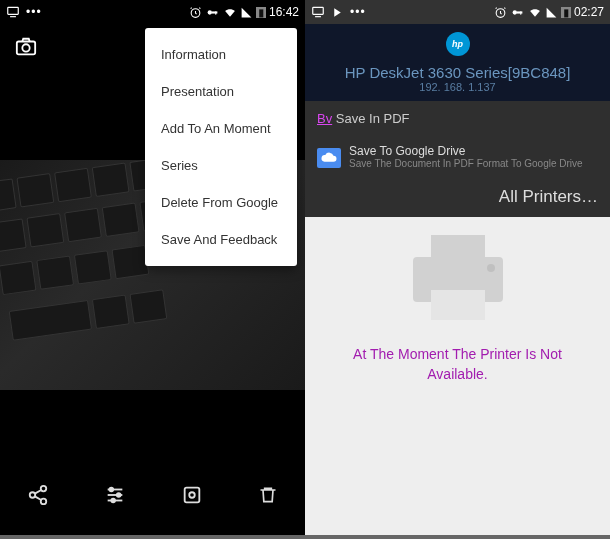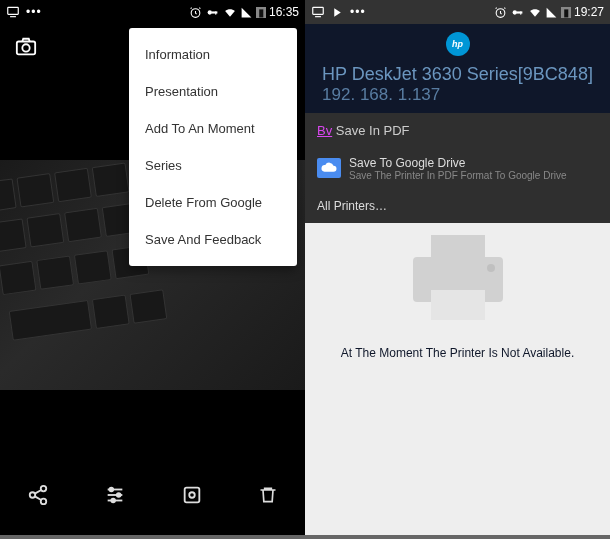--- a/index.html
+++ b/index.html
@@ -17,45 +17,45 @@
     .panel-right .status-bar { background: #333; color: #fff; }
     .status-dots { letter-spacing: 1px; }
     .battery-box { display: inline-flex; align-items: center; background: #888; padding: 0 2px; color: #111; font-weight: bold; font-size: 10px; }
     
     .camera-icon-wrap { position: absolute; top: 36px; left: 14px; }
     
     .keyboard-bg { position: absolute; top: 160px; left: 0; width: 305px; height: 230px; background: linear-gradient(135deg, #1a1a1a 0%, #2a2a2a 40%, #1a1a1a 100%); overflow: hidden; }
     .key-row { position: absolute; display: flex; gap: 4px; transform: rotate(-8deg); }
     .key { width: 34px; height: 30px; background: #181818; border: 1px solid #333; border-radius: 2px; color: #666; font-size: 9px; display: flex; align-items: flex-start; justify-content: flex-start; padding: 2px; }
     
-    .menu-popup { position: absolute; top: 28px; right: 8px; width: 168px; background: #fff; border-radius: 3px; box-shadow: 0 4px 12px rgba(0,0,0,0.4); padding: 8px 0; }
+    .menu-popup { position: absolute; top: 28px; right: 8px; width: 152px; background: #fff; border-radius: 3px; box-shadow: 0 4px 12px rgba(0,0,0,0.4); padding: 8px 0; }
     .menu-item { padding: 11px 16px; color: #333; font-size: 13px; cursor: pointer; }
     
     .bottom-bar { position: absolute; bottom: 14px; left: 0; width: 305px; height: 48px; display: flex; justify-content: space-around; align-items: center; }
     .bottom-icon { color: #ddd; cursor: pointer; }
     
     
     .printer-header { background: #0f172a; color: #aaa; padding: 8px 10px; display: flex; align-items: center; gap: 8px; flex-direction: column; }
     .hp-badge { width: 24px; height: 24px; background: #0096d6; border-radius: 50%; color: #fff; font-size: 9px; font-style: italic; font-weight: bold; display: flex; align-items: center; justify-content: center; flex-shrink: 0; }
-    .printer-title { color: #6b96bf; font-size: 18px; }
-    .printer-ip { color: #6b96bf; font-size: 17px; opacity: 0.8; }
+    .printer-title { color: #6b96bf; font-size: 15px; }
+    .printer-ip { color: #6b96bf; font-size: 11px; opacity: 0.8; text-align: center; }
     
     .save-pdf-row { background: #2f2f2f; color: #ccc; padding: 10px 12px; font-size: 13px; }
     .save-pdf-row .underline { text-decoration: underline; color: #d946ef; }
     
-    .drive-row { background: #2f2f2f; padding: 8px 12px; display: flex; gap: 8px; align-items: flex-start; }
+    .drive-row { background: #2f2f2f; padding: 8px 12px; display: flex; gap: 8px; align-items: center; }
     .drive-icon { width: 24px; height: 20px; background: #4a8cf0; border-radius: 2px; display: flex; align-items: center; justify-content: center; color: #fff; font-size: 11px; flex-shrink: 0; margin-top:2px; }
     .drive-text1 { color: #ddd; font-size: 12px; }
     .drive-text2 { color: #888; font-size: 10px; }
     
-    .all-printers-row { background: #2f2f2f; color: #ddd; padding: 10px 12px; text-align: left; font-size: 12px; }
+    .all-printers-row { background: #2f2f2f; color: #ddd; padding: 10px 12px; text-align: right; font-size: 17px; }
     
     .print-empty { position: absolute; top: 230px; left: 0; width: 305px; text-align: center; }
     .printer-svg { margin: 0 auto 16px; opacity: 0.5; }
-    .empty-text { color: #0f172a; font-size: 12px; padding: 0 30px; line-height: 1.4; }
+    .empty-text { color: #a21caf; font-size: 14px; padding: 0 30px; line-height: 1.4; }
   </style>
 </head>
 <body>
 
 <div class="container">
 
   <div class="panel panel-left">
     <div class="status-bar">
       <div class="status-left-dark">
         <svg width="14" height="14" viewBox="0 0 24 24" fill="none" stroke="#fff" stroke-width="2">
@@ -74,21 +74,21 @@
             <rect x="10" y="10" width="11" height="4"></rect>
             <rect x="17" y="10" width="2" height="6"></rect>
           </svg>
         <svg width="14" height="13" viewBox="0 0 24 24" fill="#fff">
             <path d="M12 20l9-11c-5-4-13-4-18 0l9 11z"></path>
           </svg>
         <svg width="13" height="13" viewBox="0 0 24 24" fill="#fff">
             <path d="M3 21h18L3 3v18z"></path>
           </svg>
         <span class="battery-box">▮</span>
-        <span>16:35</span>
+        <span>16:42</span>
       </div>
     </div>
 
     <div class="camera-icon-wrap">
       <svg width="24" height="22" viewBox="0 0 24 24" fill="none" stroke="#fff" stroke-width="2">
           <rect x="2" y="6" width="20" height="14" rx="2"></rect>
           <circle cx="12" cy="13" r="4"></circle>
           <path d="M8 6l1-3h6l1 3"></path>
         </svg>
     </div>
@@ -186,21 +186,21 @@
             <rect x="10" y="10" width="11" height="4"></rect>
             <rect x="17" y="10" width="2" height="6"></rect>
           </svg>
         <svg width="14" height="13" viewBox="0 0 24 24" fill="#fff">
             <path d="M12 20l9-11c-5-4-13-4-18 0l9 11z"></path>
           </svg>
         <svg width="13" height="13" viewBox="0 0 24 24" fill="#fff">
             <path d="M3 21h18L3 3v18z"></path>
           </svg>
         <span class="battery-box">▮</span>
-        <span>19:27</span>
+        <span>02:27</span>
       </div>
     </div>
 
     <div class="printer-header">
       <div class="hp-badge">hp</div>
       <div>
         <div class="printer-title">HP DeskJet 3630 Series[9BC848]</div>
         <div class="printer-ip">192. 168. 1.137</div>
       </div>
     </div>
@@ -211,21 +211,21 @@
     </div>
 
     <div class="drive-row">
       <div class="drive-icon">
         <svg width="18" height="14" viewBox="0 0 24 18" fill="#fff">
             <path d="M6 14h12a4 4 0 0 0 0-8 6 6 0 0 0-11-1 4 4 0 0 0-1 9z"></path>
           </svg>
       </div>
       <div>
         <div class="drive-text1">Save To Google Drive</div>
-        <div class="drive-text2">Save The Printer In PDF Format To Google Drive</div>
+        <div class="drive-text2">Save The Document In PDF Format To Google Drive</div>
       </div>
     </div>
 
     <div class="all-printers-row">All Printers…</div>
 
     <div class="print-empty">
       <svg class="printer-svg" width="110" height="95" viewBox="0 0 110 95" fill="#b5b5b5">
         <rect x="28" y="5" width="54" height="22"></rect>
         <rect x="10" y="27" width="90" height="45" rx="4"></rect>
         <rect x="28" y="60" width="54" height="30" fill="#ddd"></rect>

